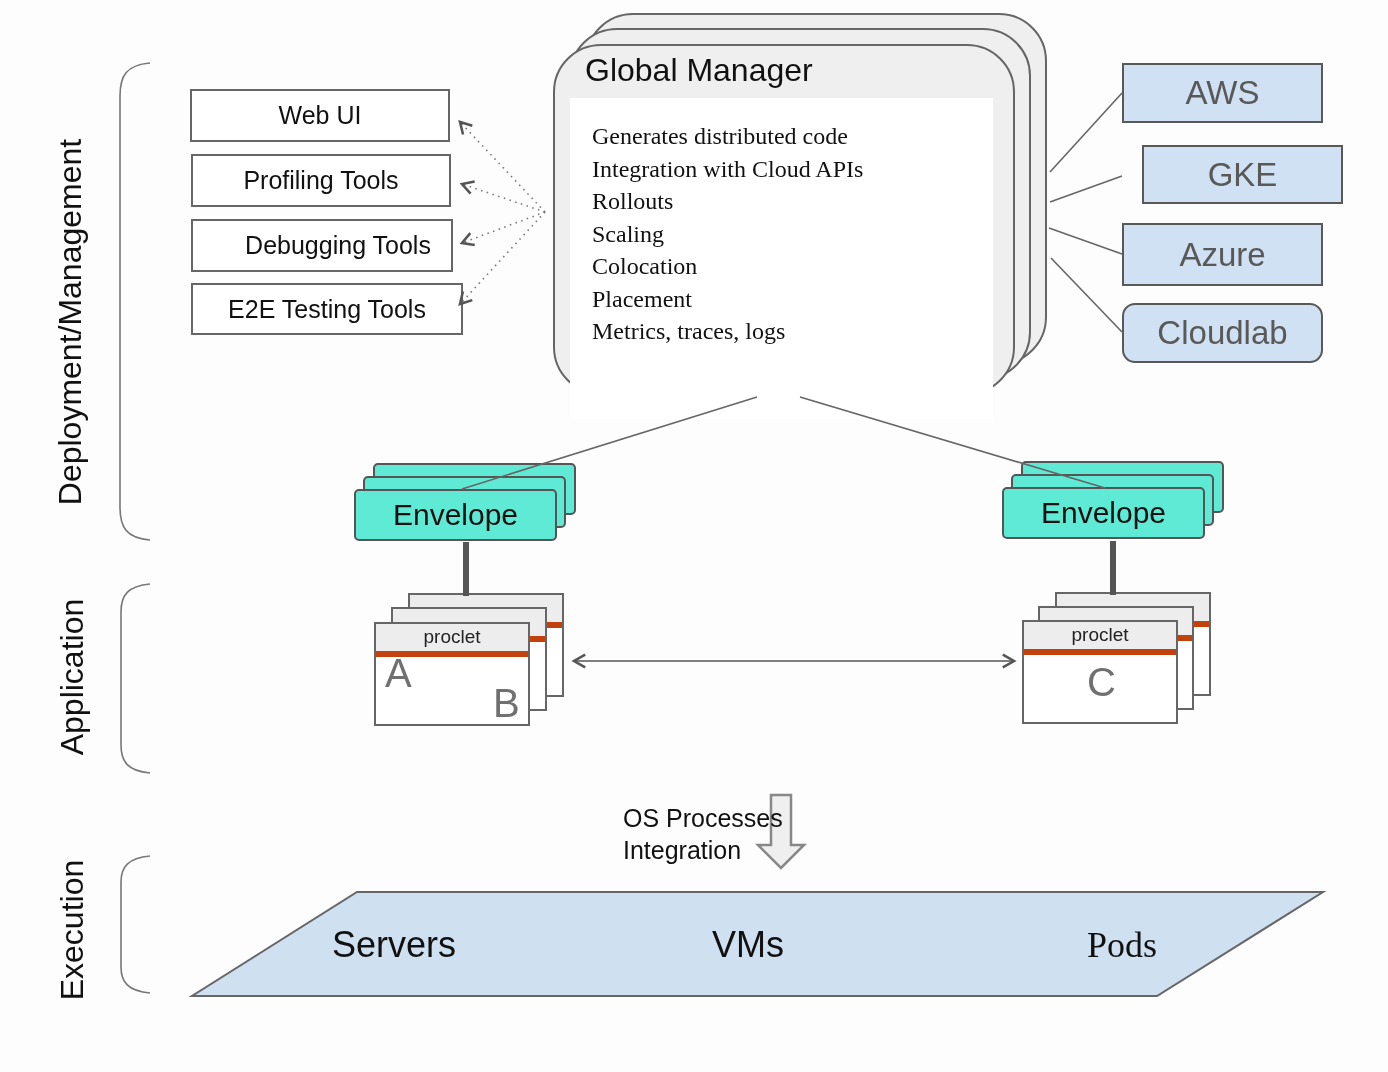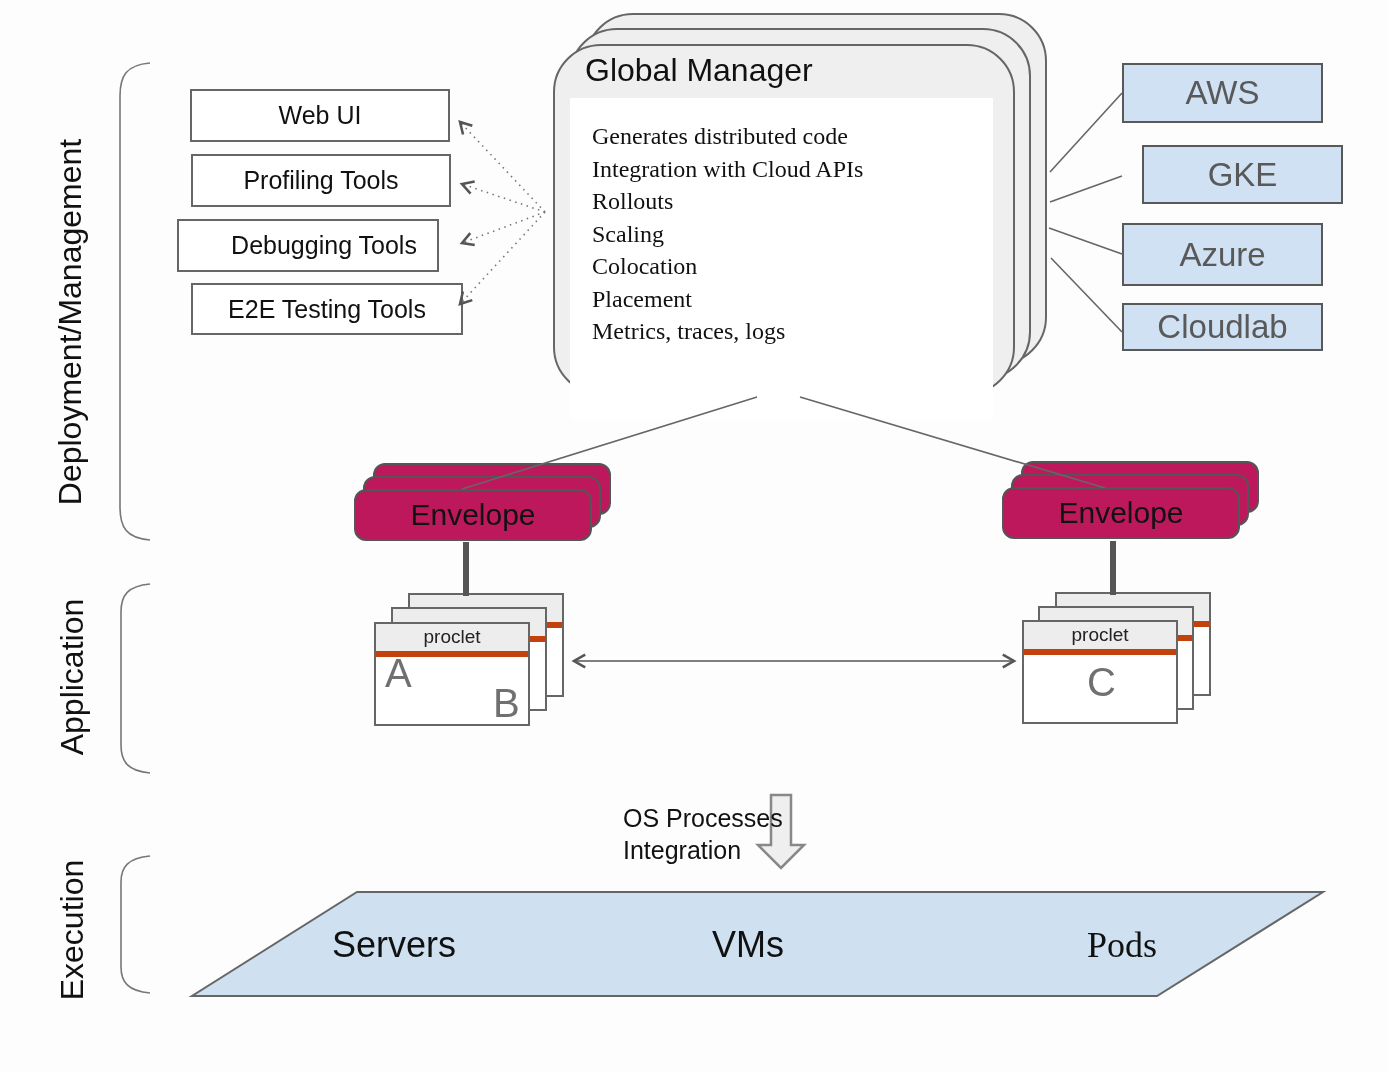--- a/index.html
+++ b/index.html
@@ -32,22 +32,22 @@
   }
   .gm-panel div{line-height:32.5px;}
   
   .cloud-box{
     position:absolute;width:201px;background:#cfe1f2;border:2px solid #595959;
     display:flex;align-items:center;justify-content:center;
     font-size:33px;color:#595959;z-index:1;box-sizing:border-box;
   }
   
   .env-box{
-    position:absolute;width:238px;height:52px;background:#be185d;border:2px solid #555;
-    border-radius:12px;box-sizing:border-box;z-index:1;
+    position:absolute;width:203px;height:52px;background:#5eead4;border:2px solid #555;
+    border-radius:5px;box-sizing:border-box;z-index:1;
     display:flex;align-items:center;justify-content:center;font-size:30px;color:#111;
   }
   
   .proclet-box{
     position:absolute;width:156px;height:104px;background:#fff;border:2px solid #666;
     box-sizing:border-box;z-index:1;
   }
   .proclet-head{
     position:absolute;left:0;top:0;right:0;height:27px;background:#ededed;
     border-bottom:6px solid #c2410c;text-align:center;font-size:19px;color:#222;
@@ -65,42 +65,42 @@
 <body>
 
 <div class="canvas">
 
   <div class="layer-label" style="left:-170px;top:301px;width:480px;">Deployment/Management</div>
   <div class="layer-label" style="left:-28px;top:656px;width:200px;">Application</div>
   <div class="layer-label" style="left:-18px;top:909px;width:180px;">Execution</div>
 
   <div class="tool-box" style="left:191px;top:154px;width:260px;height:53px;">Profiling Tools</div>
   <div class="tool-box" style="left:190px;top:89px;width:260px;height:53px;">Web UI</div>
-  <div class="tool-box" style="left:177px;top:219px;width:262px;height:53px;padding-left:32px;">Debugging Tools</div>
+  <div class="tool-box" style="left:191px;top:219px;width:262px;height:53px;padding-left:32px;">Debugging Tools</div>
   <div class="tool-box" style="left:191px;top:283px;width:272px;height:52px;">E2E Testing Tools</div>
 
   <div class="gm-box" style="left:585px;top:13px;width:462px;height:352px;"></div>
   <div class="gm-box" style="left:569px;top:28px;width:462px;height:352px;"></div>
   <div class="gm-box" style="left:553px;top:44px;width:462px;height:351px;">
     <div class="gm-title">Global Manager</div>
     <div class="gm-panel">
       <div>Generates distributed code</div>
       <div>Integration with Cloud APIs</div>
       <div>Rollouts</div>
       <div>Scaling</div>
       <div>Colocation</div>
       <div>Placement</div>
       <div>Metrics, traces, logs</div>
     </div>
   </div>
 
   <div class="cloud-box" style="left:1122px;top:63px;height:60px;">AWS</div>
   <div class="cloud-box" style="left:1122px;top:145px;height:59px;margin-left:20px;">GKE</div>
   <div class="cloud-box" style="left:1122px;top:223px;height:63px;">Azure</div>
-  <div class="cloud-box" style="left:1122px;top:303px;height:48px;">Cloudlab</div>
+  <div class="cloud-box" style="left:1122px;top:303px;height:60px;border-radius:13px;">Cloudlab</div>
 
   <div class="env-box" style="left:373px;top:463px;"></div>
   <div class="env-box" style="left:363px;top:476px;"></div>
   <div class="env-box" style="left:354px;top:489px;">Envelope</div>
 
   <div class="env-box" style="left:1021px;top:461px;"></div>
   <div class="env-box" style="left:1011px;top:474px;"></div>
   <div class="env-box" style="left:1002px;top:487px;">Envelope</div>
 
   <div class="proclet-box" style="left:408px;top:593px;">

